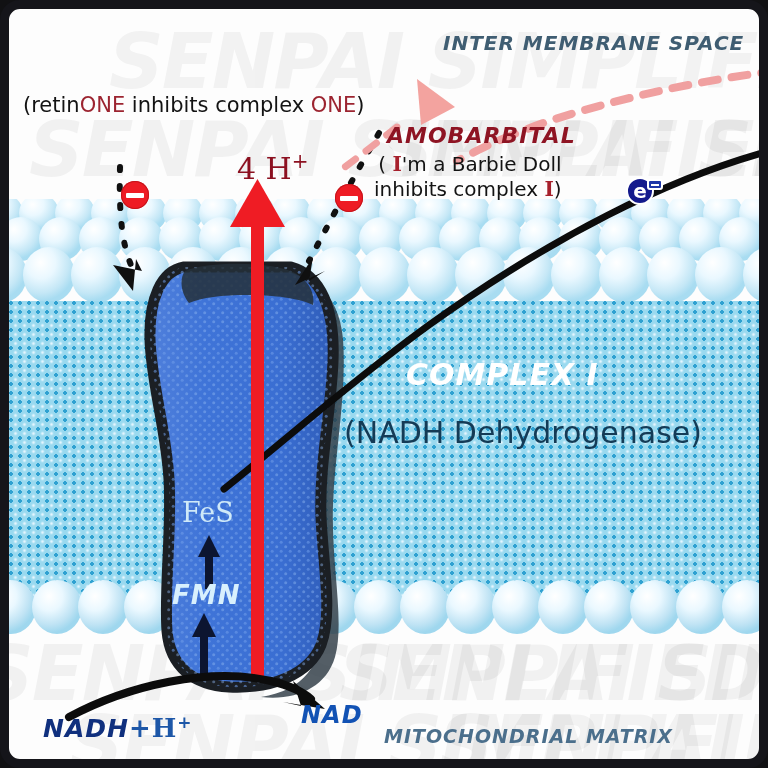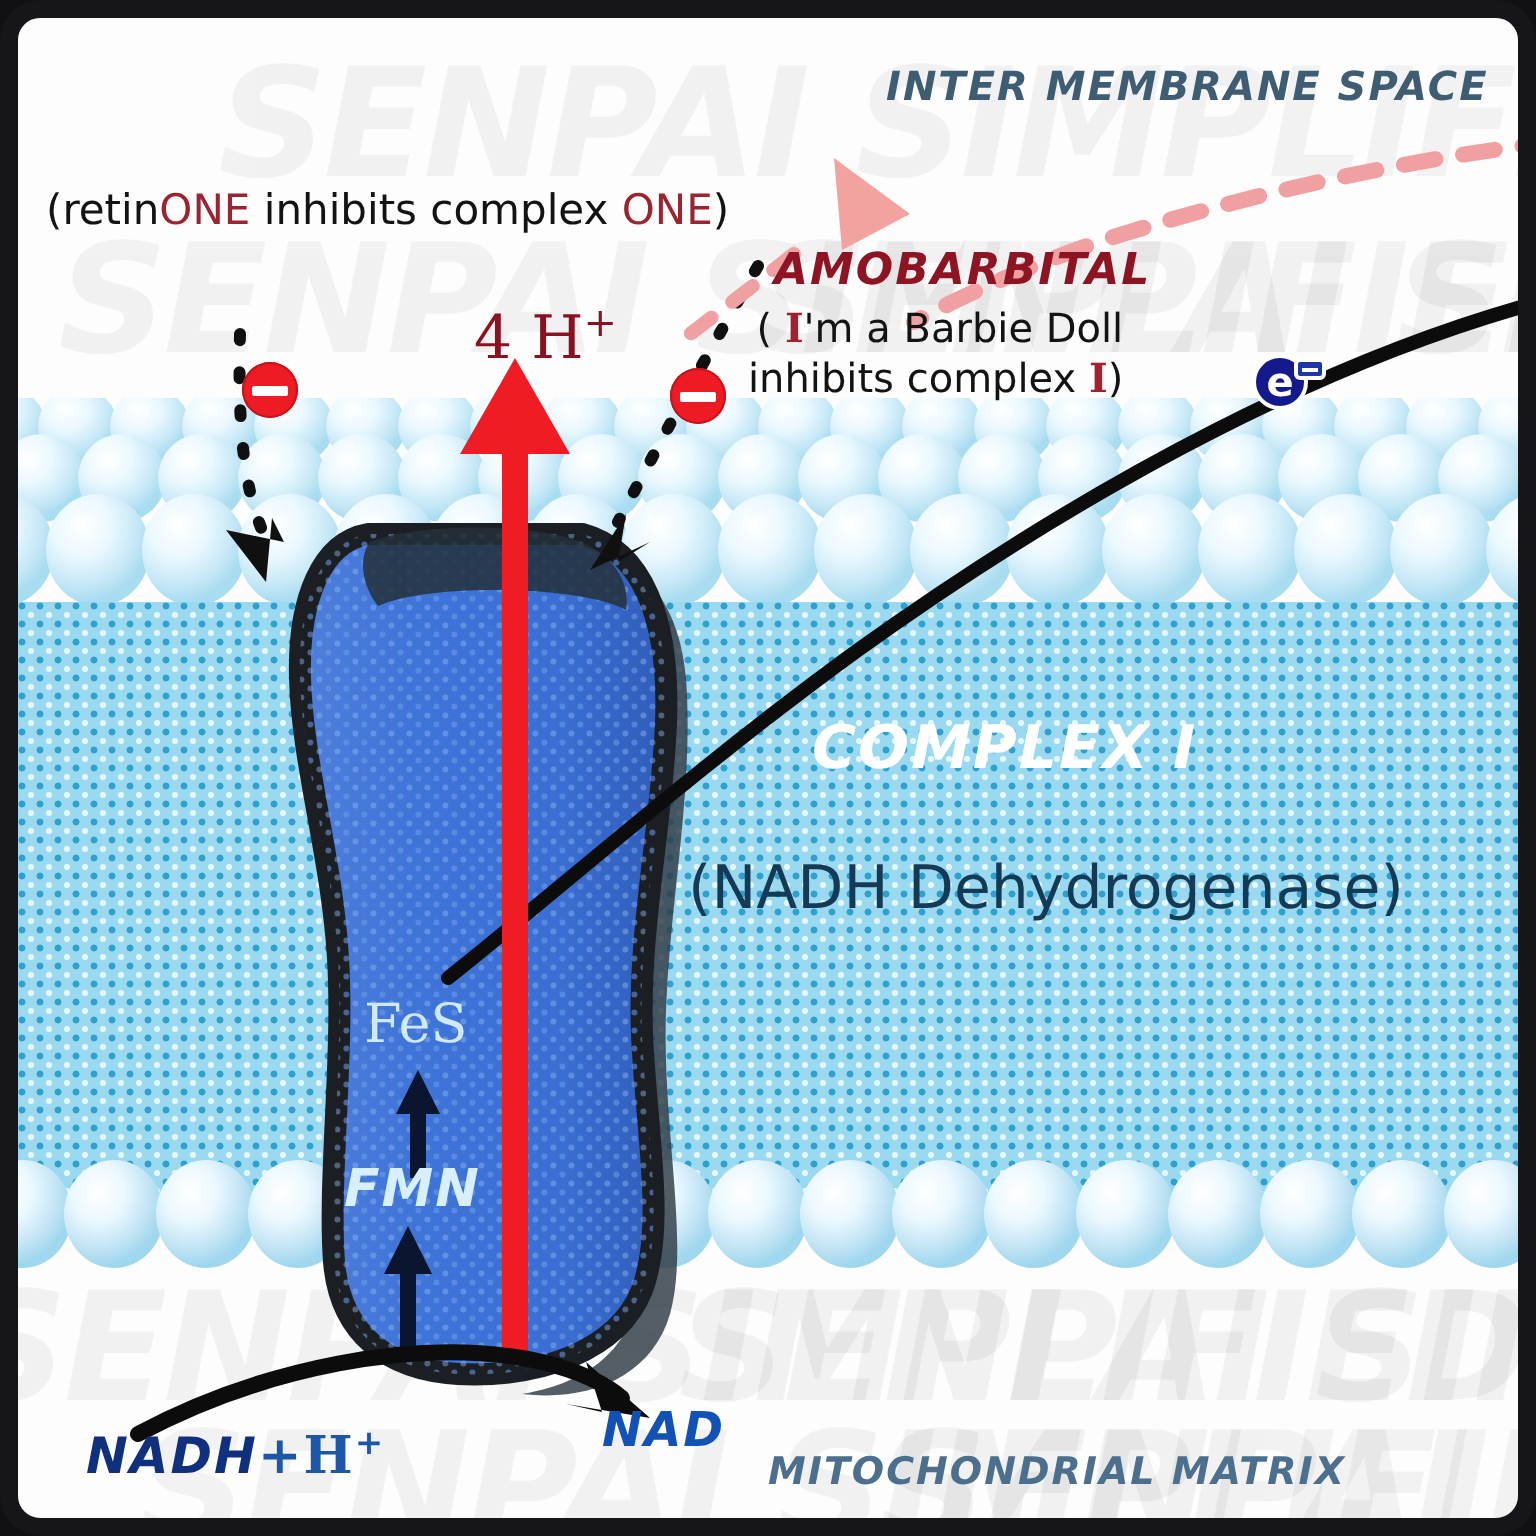--- a/index.html
+++ b/index.html
@@ -37,21 +37,21 @@
   #retinone-title{left:72px;top:53px;font-size:25px;color:#8e1423;}
   #retinone-sub{left:14px;top:84px;font-size:21px;color:#131313;}
   #retinone-sub .em{color:#9c2430;}
   #amo-title{left:378px;top:114px;font-size:22px;color:#8e1423;text-align:right;}
   #amo-sub{left:365px;top:143px;font-size:20px;color:#131313;line-height:25px;text-align:right;}
   #amo-sub .rn{color:#a6202c;font-family:"DejaVu Serif",serif;font-weight:bold;}
   #h4-label{left:228px;top:140px;font-size:30px;color:#8c1020;
             font-family:"DejaVu Serif",serif;font-weight:normal;}
   #h4-label sup{font-size:20px;}
   #complex-title{left:397px;top:348px;font-size:30px;color:#ffffff;}
-  #complex-sub{left:335px;top:406px;font-size:30px;color:#143b56;margin-top:12px;}
+  #complex-sub{left:335px;top:406px;font-size:30px;color:#143b56;}
   #fes-label{left:173px;top:488px;font-size:27px;color:#cfe9f8;
              font-family:"DejaVu Serif",serif;}
   #fmn-label{left:163px;top:571px;font-size:26px;color:#d8f0fd;}
   #nadh-label{left:34px;top:703px;font-size:25px;color:#10307e;}
   #nadh-label .plus{color:#1d57a8;font-family:"DejaVu Serif",serif;font-weight:bold;
                     font-size:26px;font-style:normal;}
   #nad-label{left:292px;top:692px;font-size:24px;color:#1252b4;}
   #matrix-label{left:375px;top:716px;font-size:19px;color:#4b6f8c;}
 
   

